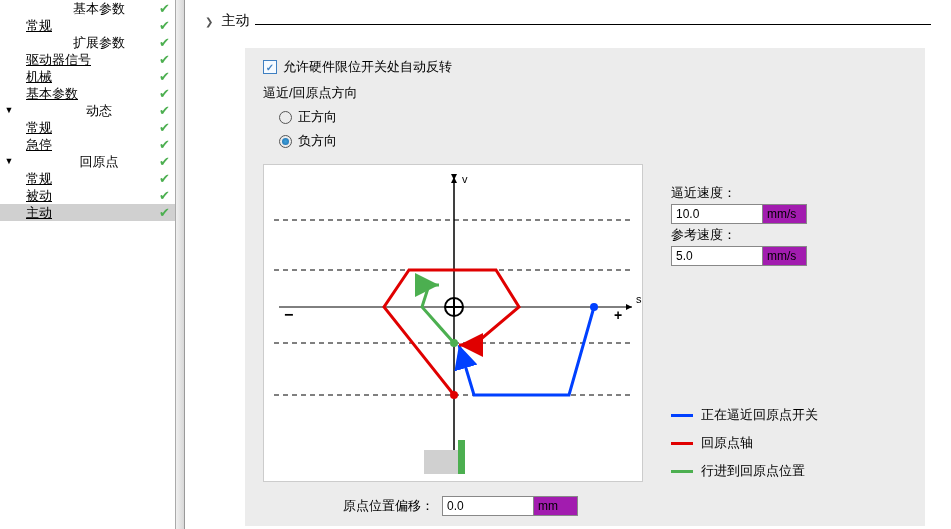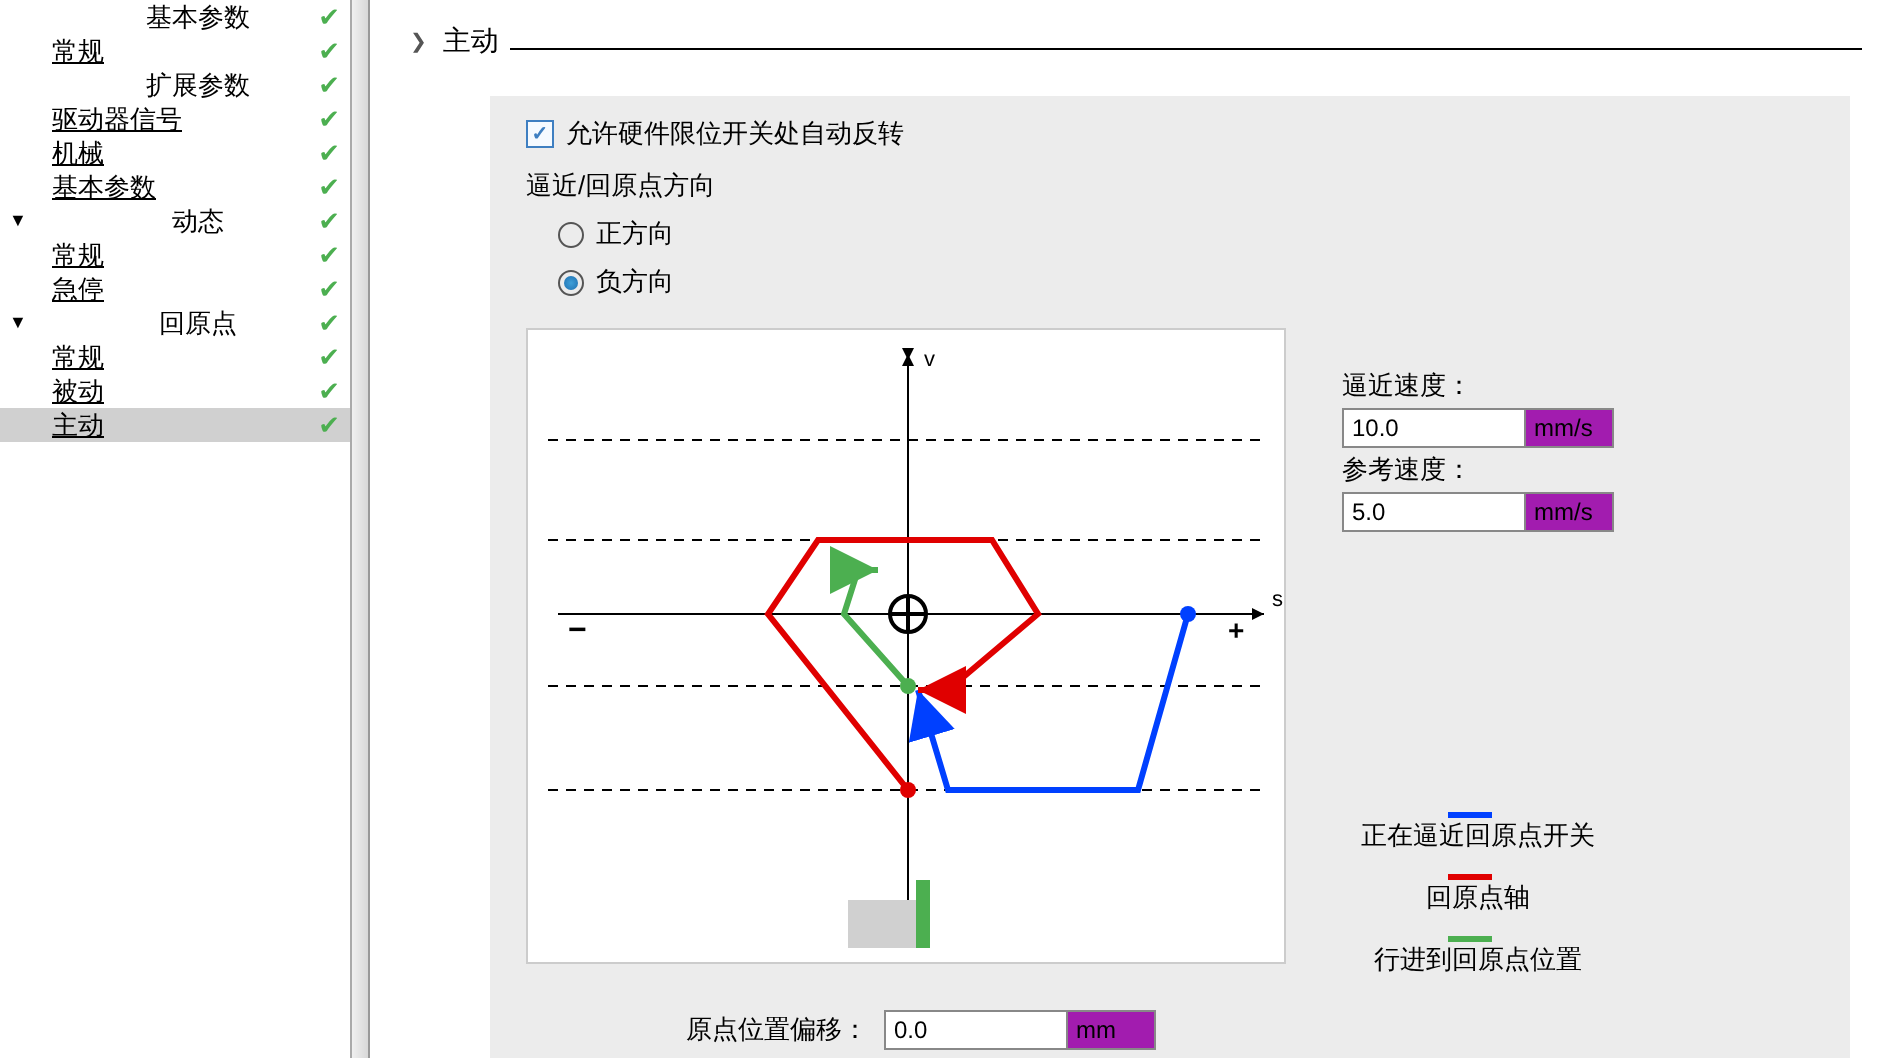--- a/index.html
+++ b/index.html
@@ -37,21 +37,21 @@
 
     .diagram-wrap { display: flex; margin-top: 8px; }
     .diagram { background: #fff; width: 380px; height: 318px; border: 1px solid #ccc; }
     .right-inputs { margin-left: 28px; padding-top: 18px; }
     .inlabel { font-size: 13px; margin-bottom: 2px; margin-top: 2px; }
     .inputgrp { display: flex; align-items: center; margin-bottom: 0; }
     .txtin { border: 1px solid #888; width: 92px; height: 20px; padding: 0 4px; font-size: 12px; background: #fff; }
     .unit { border: 1px solid #888; border-left: none; width: 44px; height: 20px; font-size: 12px; display: inline-flex; align-items: center; padding-left: 4px; background: #a21caf; }
 
     .legend { margin-left: 28px; margin-top: 10px; }
-    .legend-row { display: flex; align-items: center; margin-bottom: 10px; font-size: 13px; flex-direction: column; }
+    .legend-row { display: flex; align-items: center; margin-bottom: 10px; font-size: 13px; }
     .legend-row .dash { width: 22px; height: 3px; margin-right: 8px; }
 
     .bottom-row { display: flex; align-items: center; margin-top: 6px; }
     .bottom-row .lbl { margin-left: 80px; margin-right: 8px; }
   </style>
 </head>
 <body>
 
 <div class="layout">
   <div class="sidebar">

